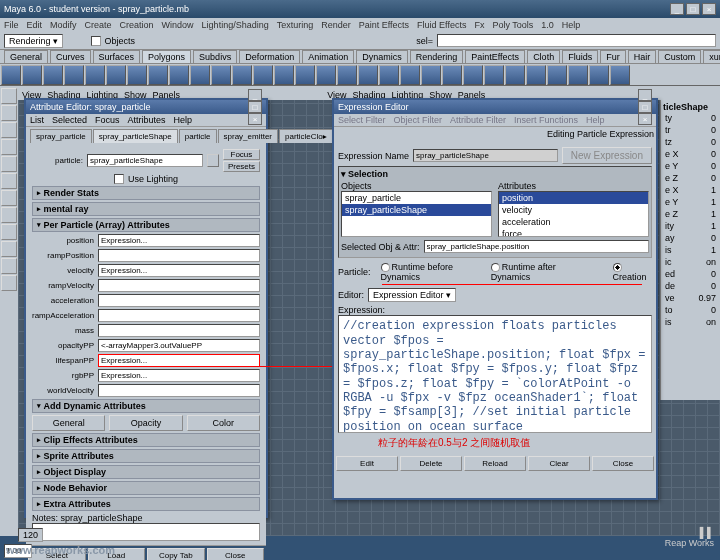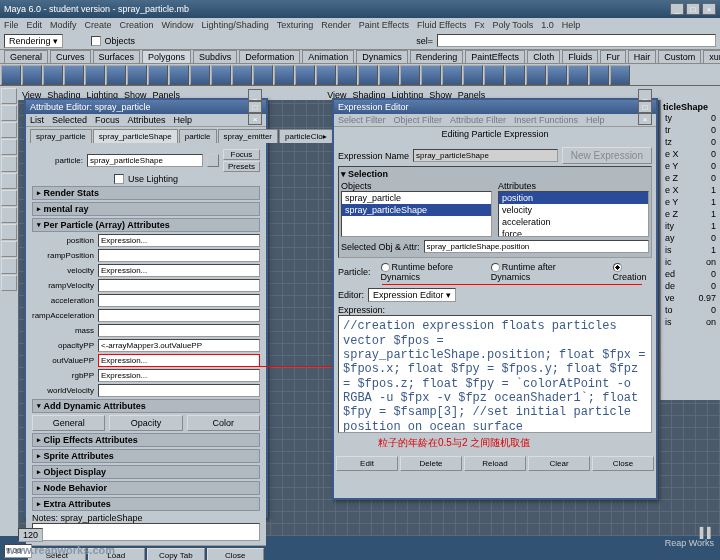--- a/index.html
+++ b/index.html
@@ -327,21 +327,21 @@
         </div>
         <div class="field-row">
           <span class="field-label">mass</span>
           <input class="field-input" value="" style="">
         </div>
         <div class="field-row">
           <span class="field-label">opacityPP</span>
           <input class="field-input" value="&lt;-arrayMapper3.outValuePP" style="">
         </div>
         <div class="field-row">
-          <span class="field-label">outValuePP</span>
+          <span class="field-label">lifespanPP</span>
           <input class="field-input" value="Expression..." style="border: 1px solid rgb(255, 0, 0);">
         </div>
         <div class="field-row">
           <span class="field-label">rgbPP</span>
           <input class="field-input" value="Expression..." style="">
         </div>
         <div class="field-row">
           <span class="field-label">worldVelocity</span>
           <input class="field-input" value="" style="">
         </div>
@@ -379,21 +379,21 @@
       <span class="titlebar-btn">×</span>
     </span>
   </div>
   <div class="panel-menubar" id="eemenu">
       <span style="color: rgb(119, 119, 136);">Select Filter</span>
       <span style="color: rgb(119, 119, 136);">Object Filter</span>
       <span style="color: rgb(119, 119, 136);">Attribute Filter</span>
       <span style="color: rgb(119, 119, 136);">Insert Functions</span>
       <span style="color: rgb(119, 119, 136);">Help</span>
     </div>
-  <div style="text-align:center;padding:2px">Editing Particle Expression</div>
+  <div style="text-align:right;padding:2px">Editing Particle Expression</div>
   <div class="ee-body">
     <div class="field-row">
       <span>Expression Name</span>
       <input class="field-input" style="background: rgb(208, 208, 208);" value="spray_particleShape">
       <div class="btn" style="font-size:10px;color:#888">New Expression</div>
     </div>
     <div class="ee-sel">
       <div style="font-weight:bold">▾ <span>Selection</span></div>
       <div style="display:flex;gap:6px;margin-top:2px">
         <div style="flex:1">

